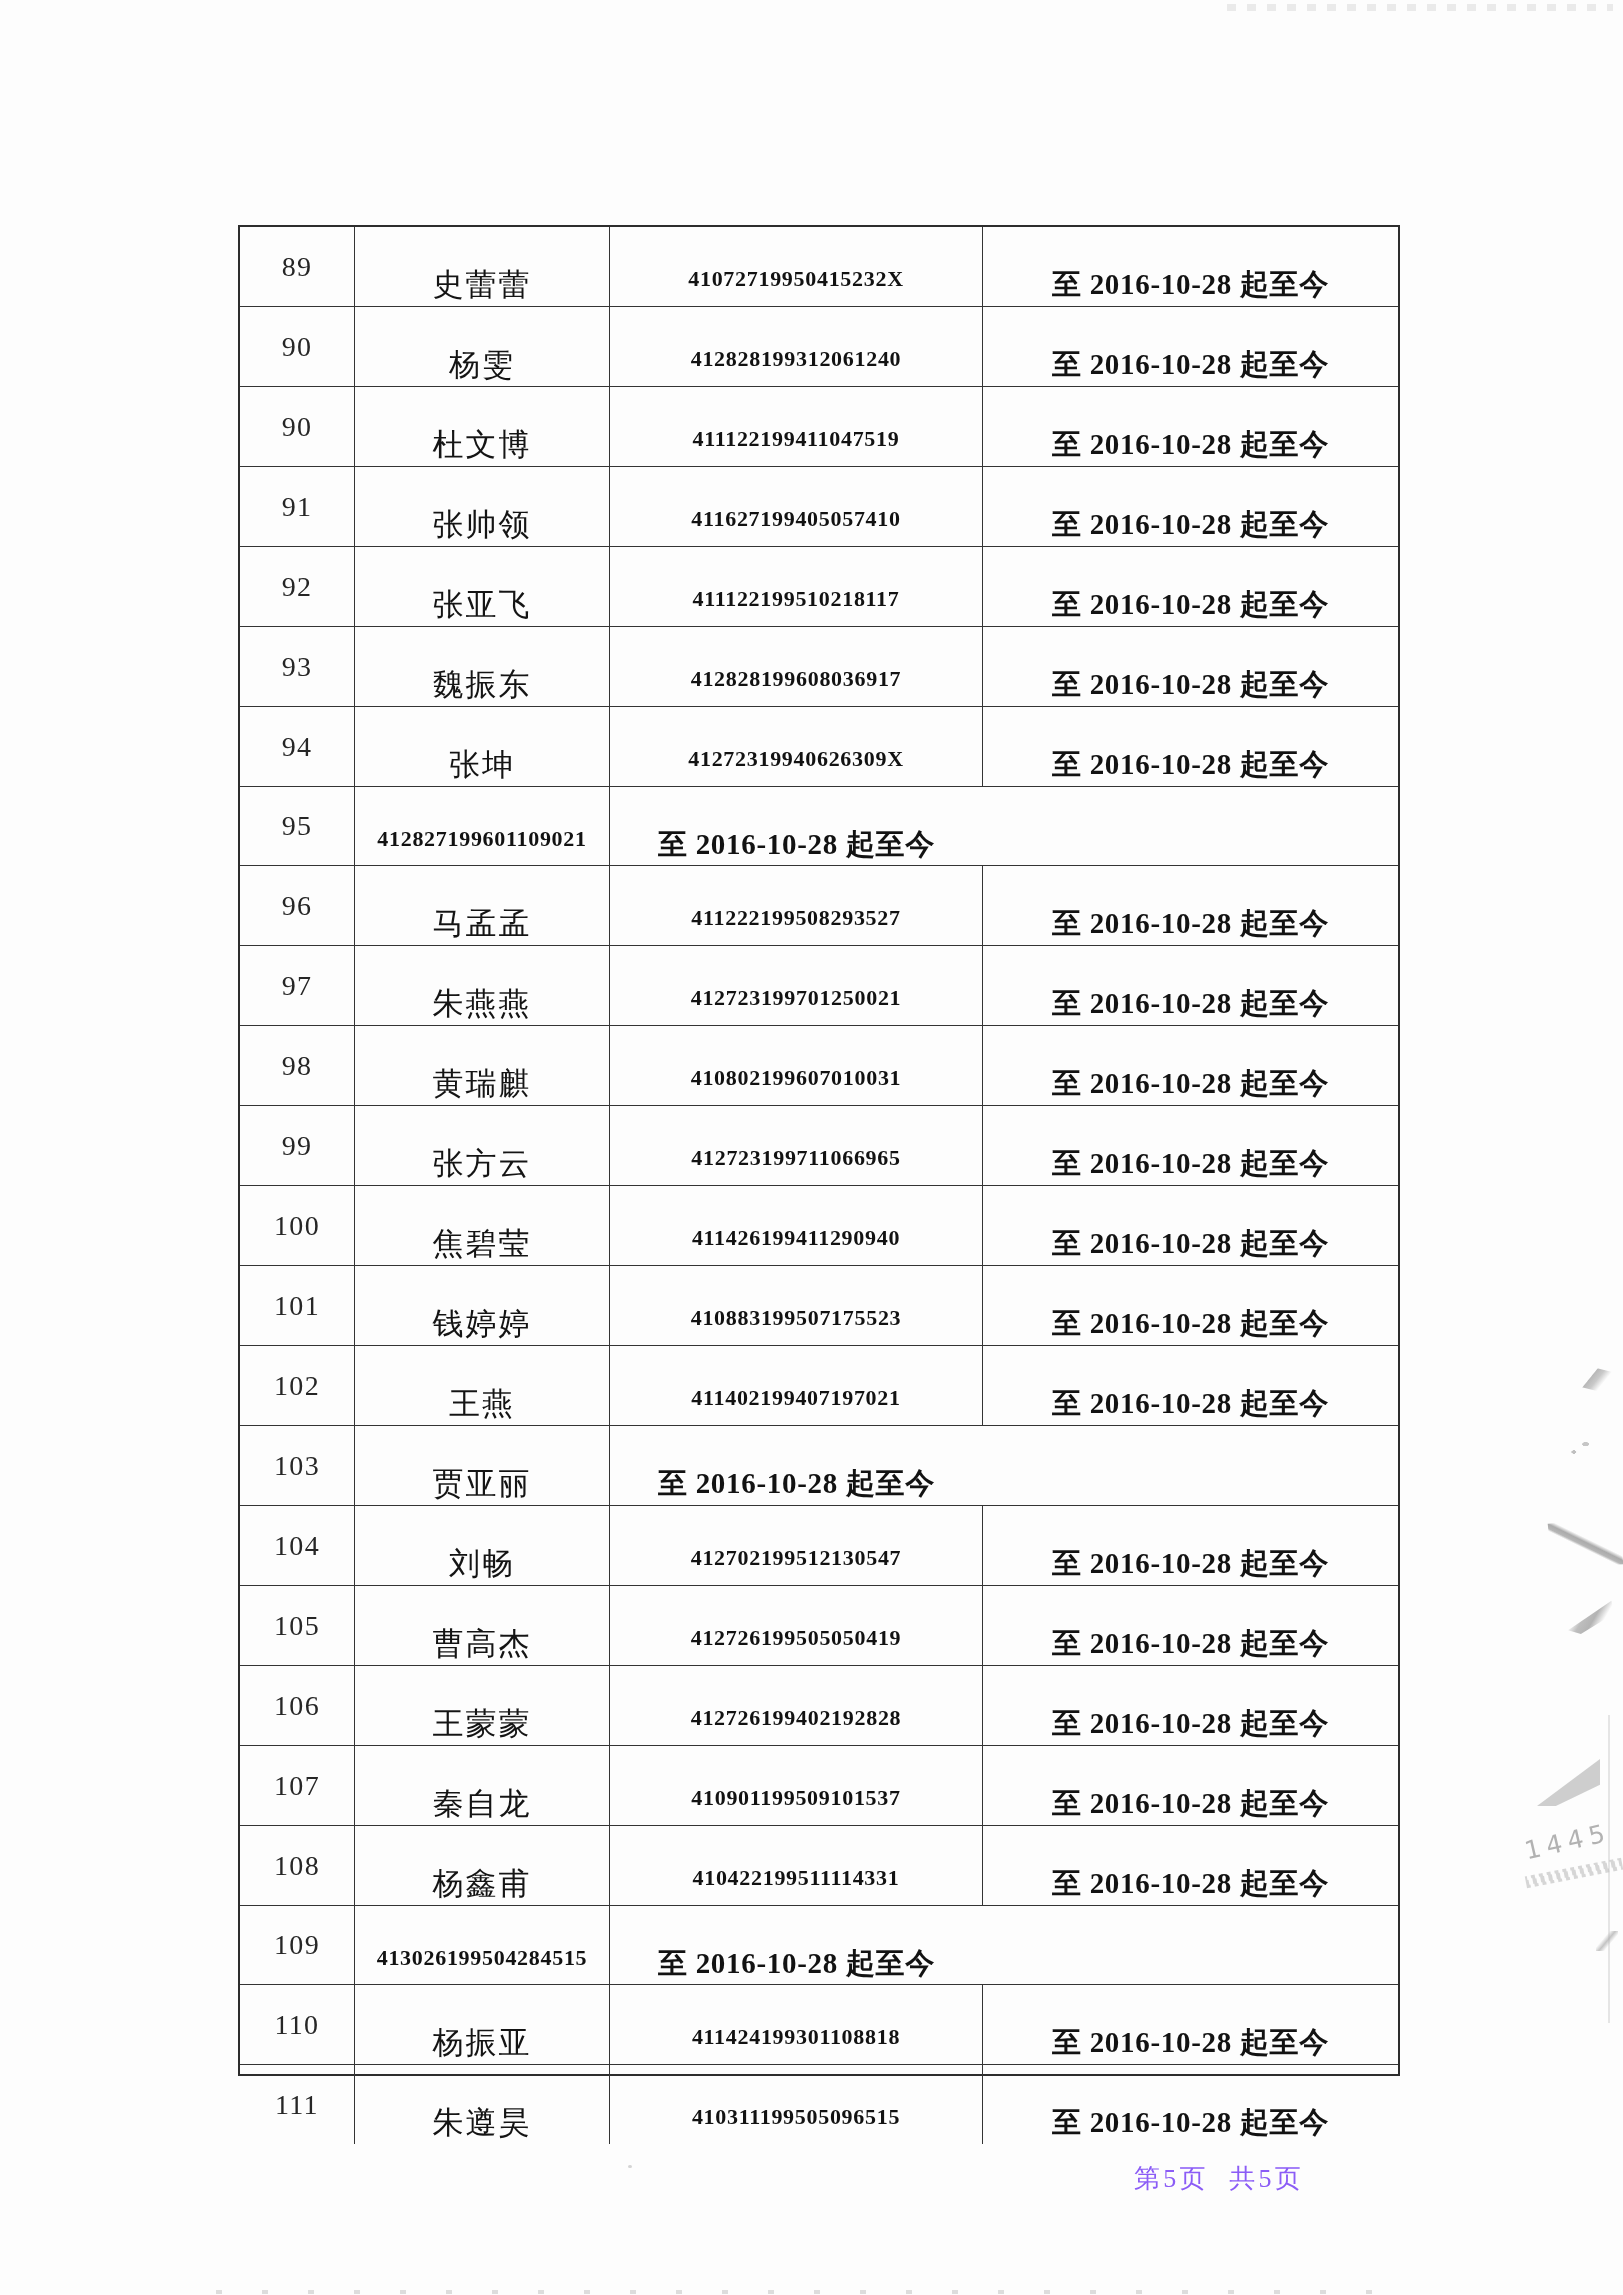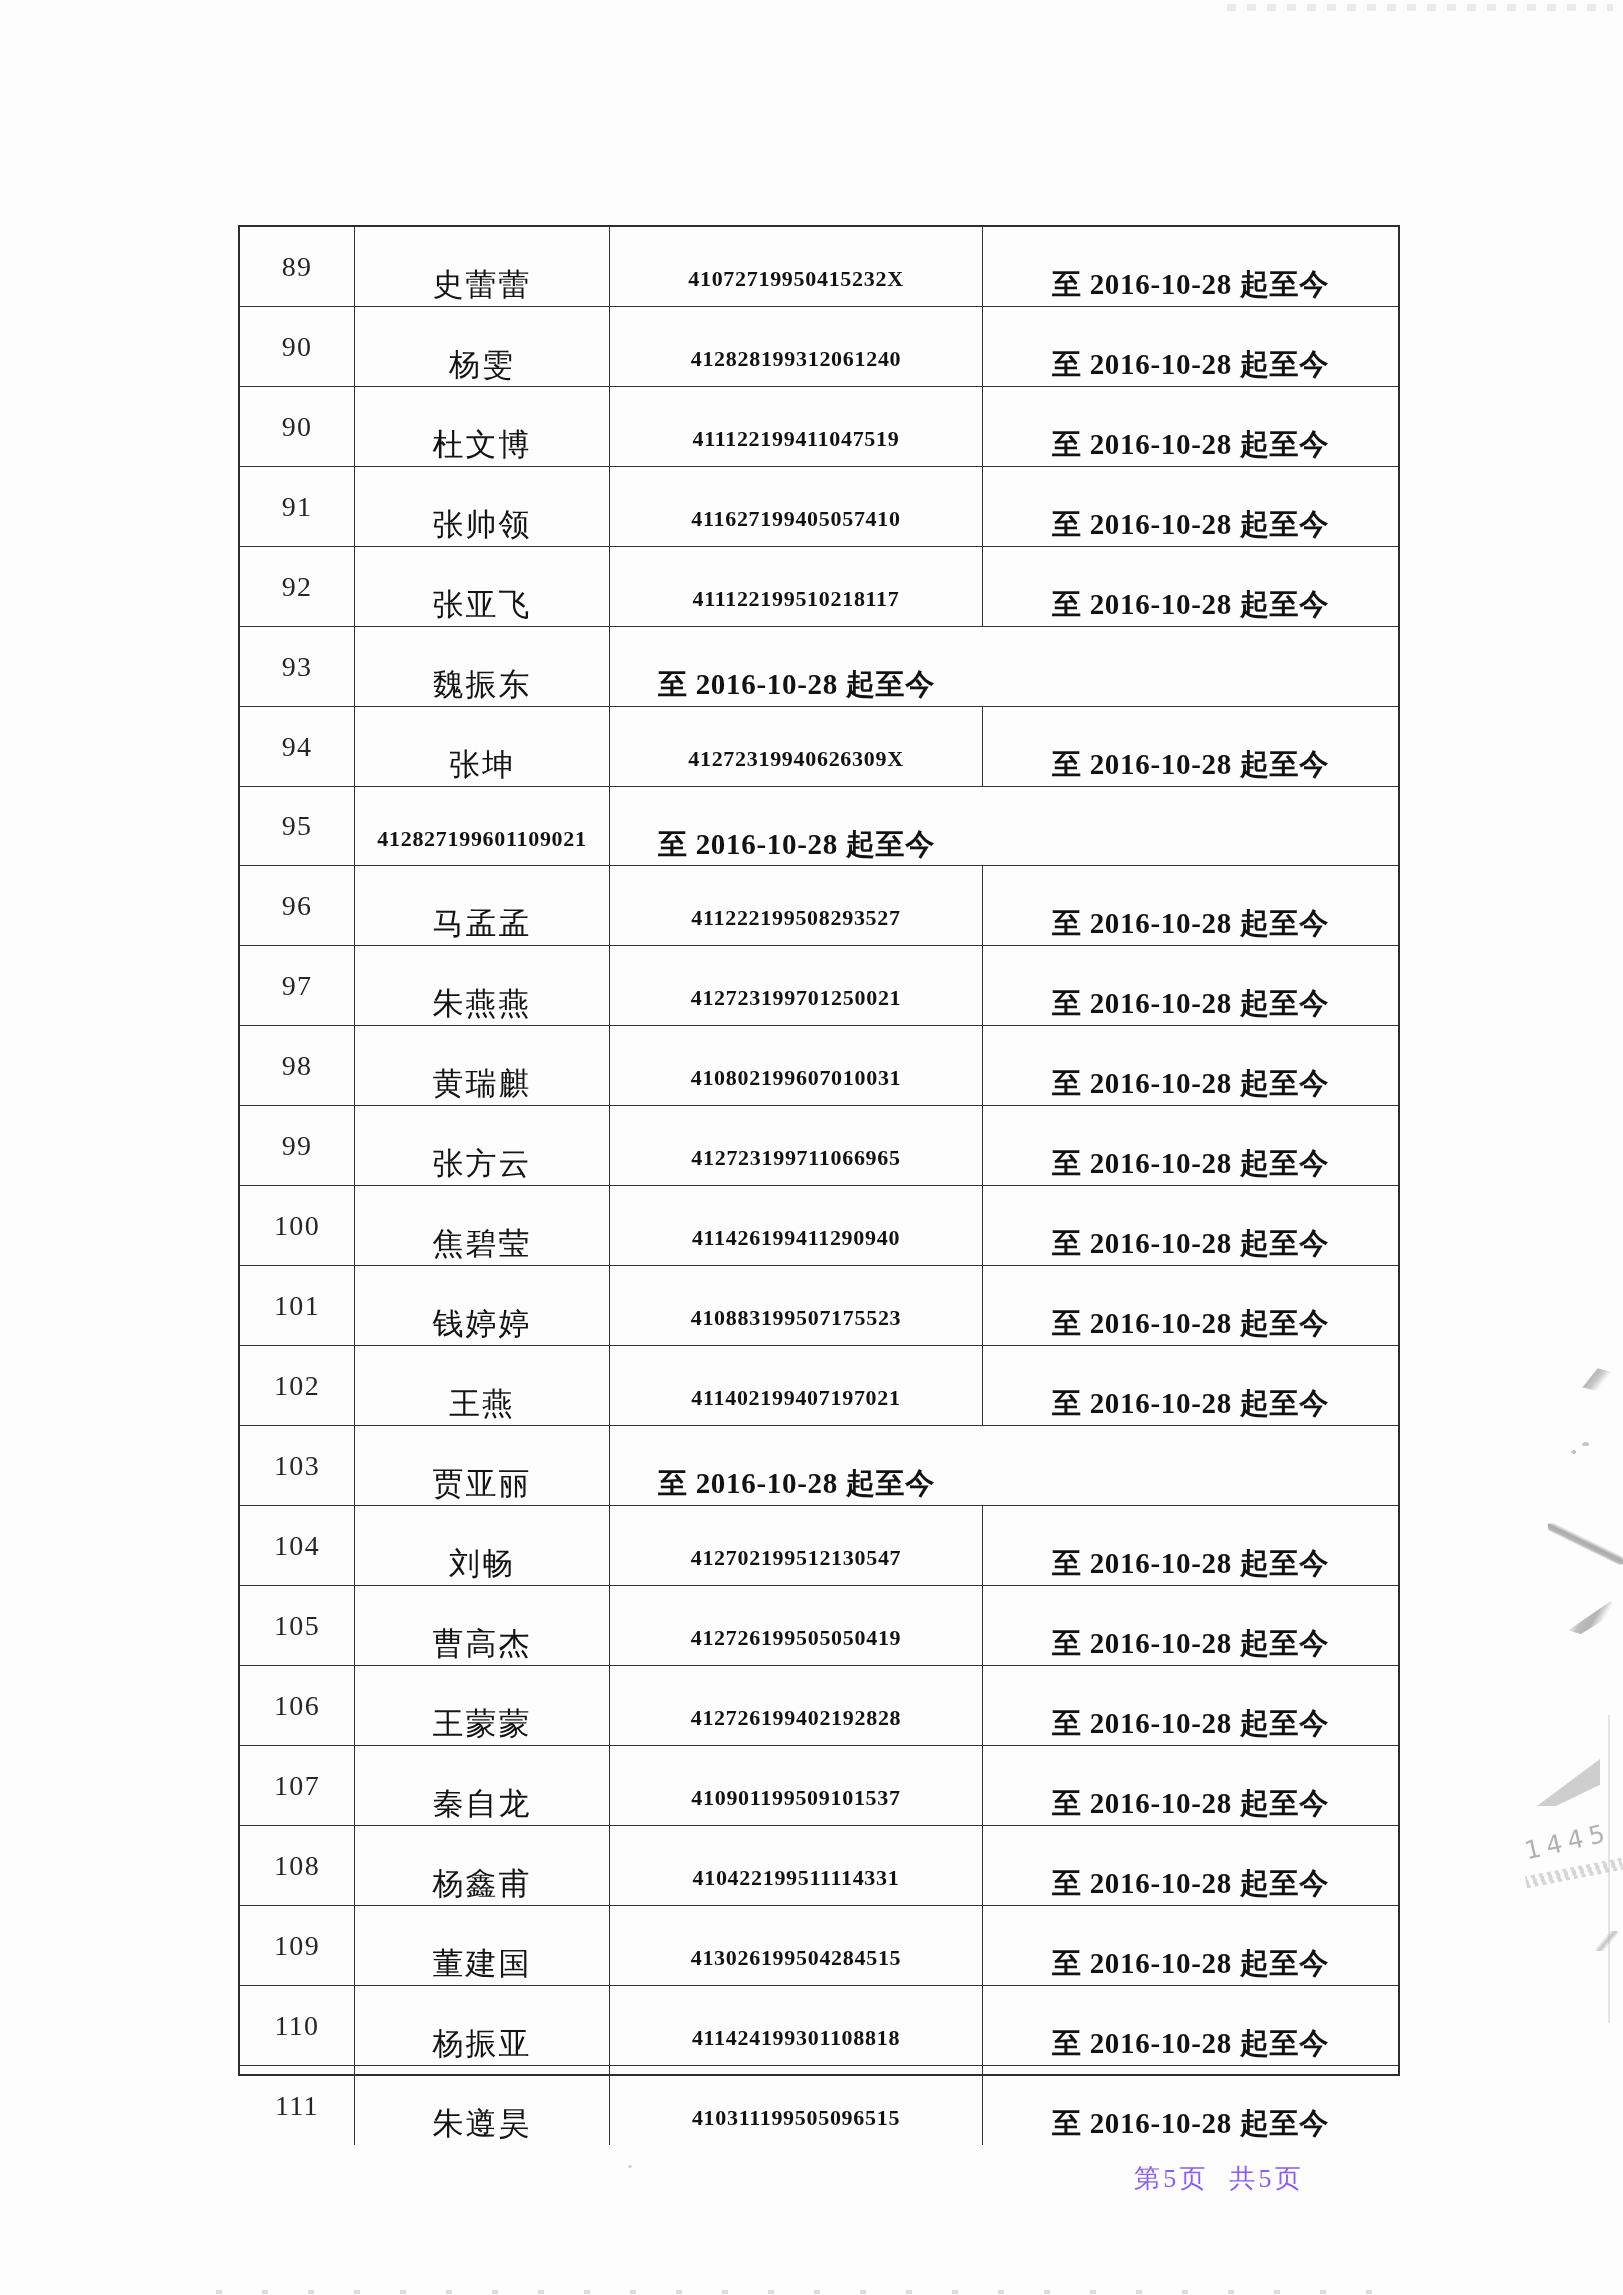--- a/index.html
+++ b/index.html
@@ -162,20 +162,21 @@
     </div>
       <div class="row">
       <div class="cell c1">92</div>
       <div class="cell c2">张亚飞</div>
       <div class="cell c3">411122199510218117</div>
       <div class="cell c4">至 2016-10-28 起至今</div>
     </div>
       <div class="row">
       <div class="cell c1">93</div>
       <div class="cell c2">魏振东</div>
+      <div class="cell c3">412828199608036917</div>
       <div class="cell c4">至 2016-10-28 起至今</div>
     </div>
       <div class="row">
       <div class="cell c1">94</div>
       <div class="cell c2">张坤</div>
       <div class="cell c3">41272319940626309X</div>
       <div class="cell c4">至 2016-10-28 起至今</div>
     </div>
       <div class="row">
       <div class="cell c1">95</div>
@@ -254,21 +255,20 @@
       <div class="cell c4">至 2016-10-28 起至今</div>
     </div>
       <div class="row">
       <div class="cell c1">108</div>
       <div class="cell c2">杨鑫甫</div>
       <div class="cell c3">410422199511114331</div>
       <div class="cell c4">至 2016-10-28 起至今</div>
     </div>
       <div class="row">
       <div class="cell c1">109</div>
-      <div class="cell c2">董建国</div>
       <div class="cell c3">413026199504284515</div>
       <div class="cell c4">至 2016-10-28 起至今</div>
     </div>
       <div class="row">
       <div class="cell c1">110</div>
       <div class="cell c2">杨振亚</div>
       <div class="cell c3">411424199301108818</div>
       <div class="cell c4">至 2016-10-28 起至今</div>
     </div>
       <div class="row">

